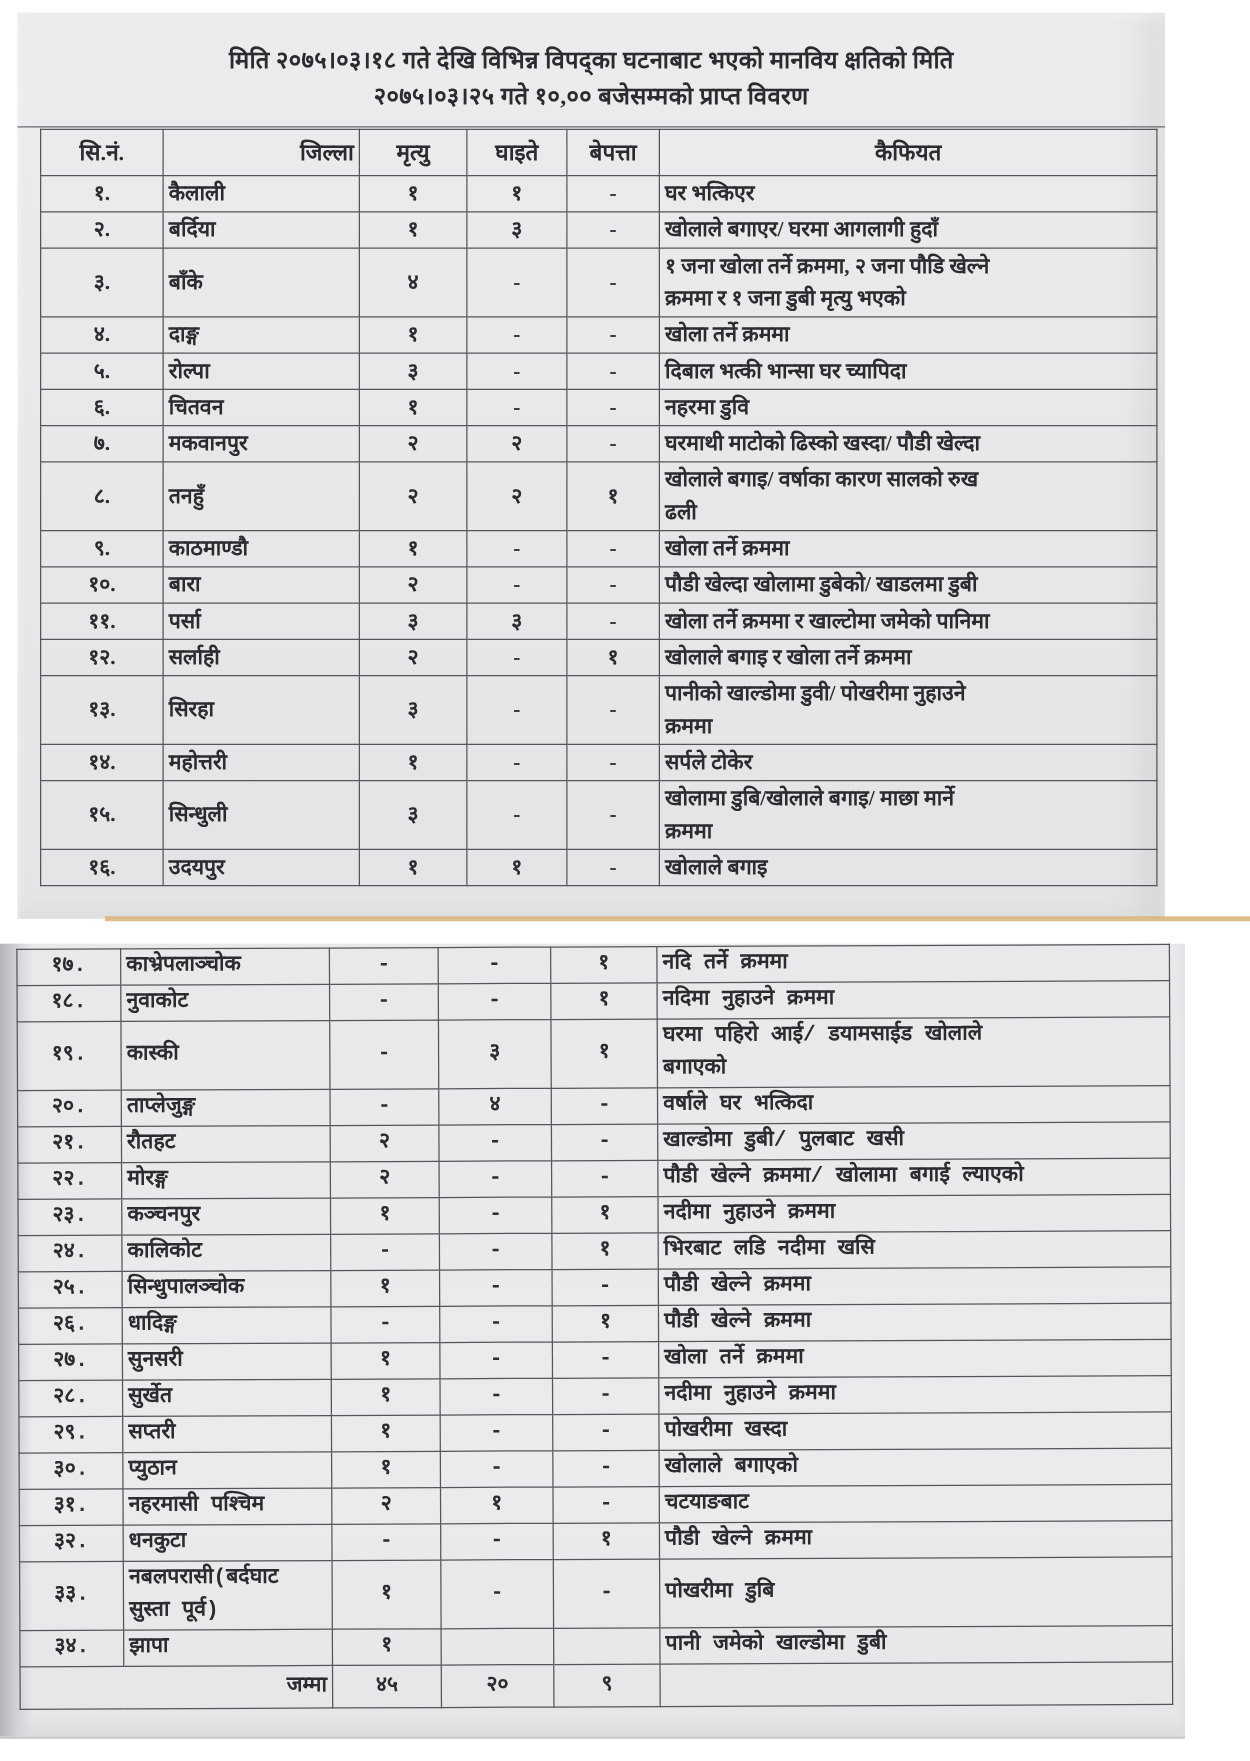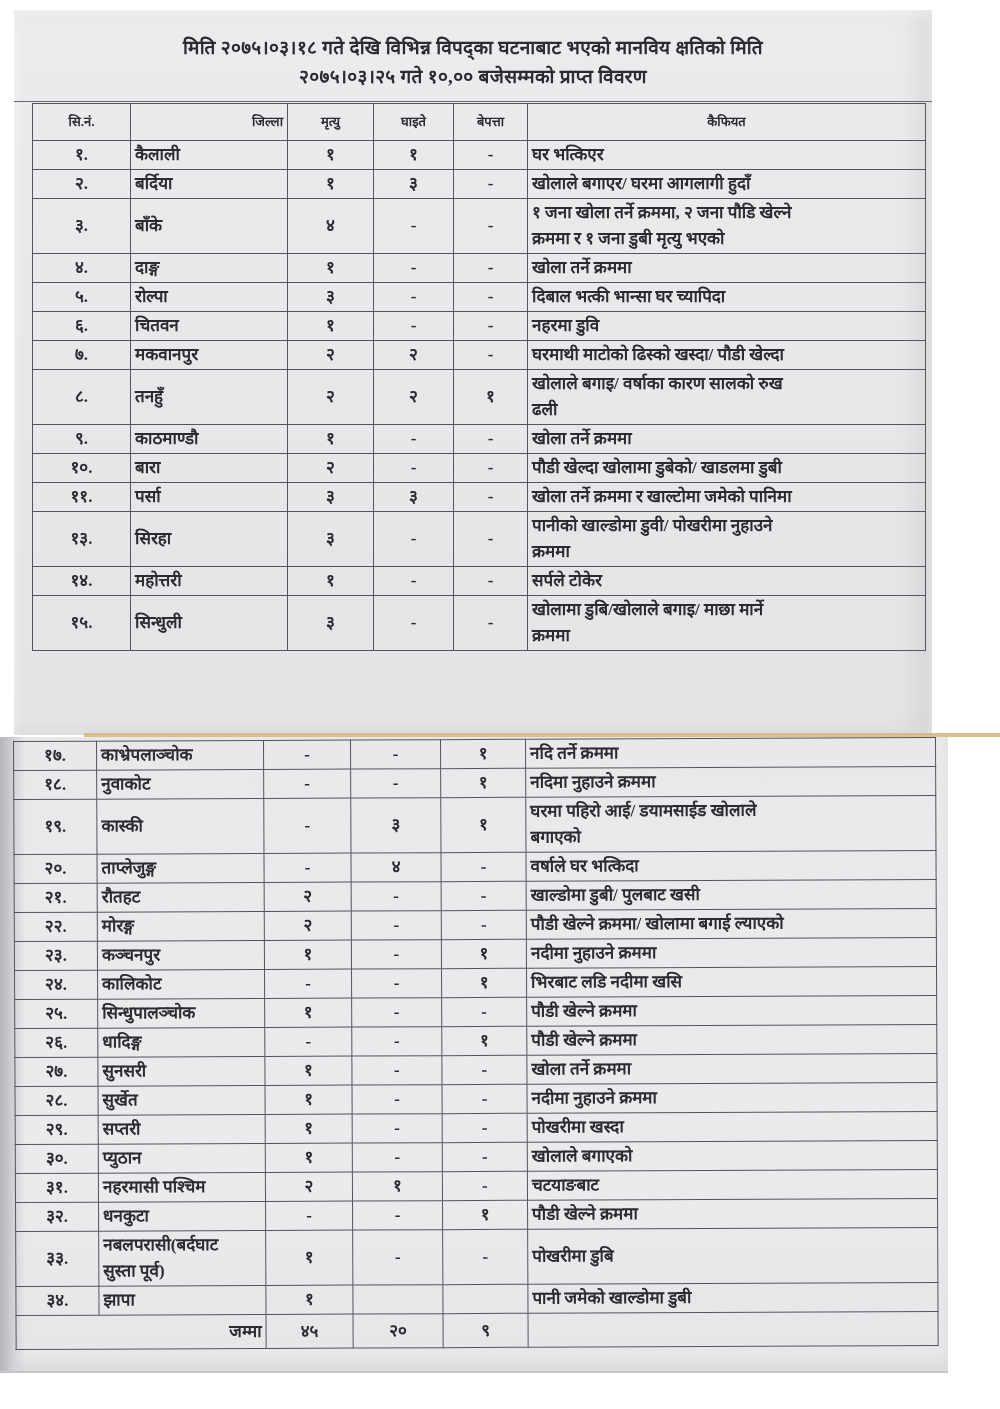--- a/index.html
+++ b/index.html
@@ -3,38 +3,38 @@
 <meta charset="utf-8">
 <style>
   html,body{margin:0;padding:0;}
   body{width:1000px;height:1409px;background:#ffffff;overflow:hidden;}
   .canvas{position:relative;width:1000px;height:1409px;background:#ffffff;
           font-family:"Liberation Serif", serif;color:#2b2b30;}
   .photo{position:absolute;background:#e9e9eb;}
   .photo1{left:14px;top:10px;width:918px;height:725px;
           background:linear-gradient(180deg,#ececee 0%,#e7e7e9 60%,#e4e4e7 100%);
           box-shadow:inset -18px 0 24px rgba(0,0,0,.06), inset 0 6px 10px rgba(255,255,255,.5);}
-  .photo2{left:0px;top:737px;width:948px;height:634px;
+  .photo2{left:0px;top:755px;width:948px;height:634px;
           background:linear-gradient(180deg,#e9e9eb 0%,#ebebed 70%,#e6e6e9 100%);
           border-bottom:2px solid #c6c6ca;
-          box-shadow:inset 0 -8px 12px rgba(0,0,0,.045);}
+          box-shadow:inset 0 -8px 12px rgba(0,0,0,.045);font-family:Liberation Mono, monospace;}
   .wedge{position:absolute;left:0;top:0;width:26px;height:100%;
          background:linear-gradient(90deg,#b5b5ba 0%,#d4d4d8 55%,rgba(212,212,216,0) 100%);}
   .seam{position:absolute;left:84px;top:733px;width:916px;height:4px;
         background:#d8b478;opacity:.85;}
   .title{position:absolute;width:100%;text-align:center;font-weight:700;
          font-size:19px;letter-spacing:.3px;}
   .t1{top:24px;}
   .t2{top:53px;}
   .top-rule{position:absolute;left:0;top:91px;width:100%;height:1px;background:#6a6a70;}
   .tbl{position:absolute;border-collapse:collapse;table-layout:fixed;
        font-size:17px;font-weight:600;color:#2b2b30;}
   .tbl th,.tbl td{border:1px solid #55555b;padding:1px 4px;line-height:26px;
                   vertical-align:middle;overflow:hidden;}
-  .tbl th{font-weight:700;height:34px;text-align:center;font-size:13px;}
+  .tbl th{font-weight:700;height:34px;text-align:center;font-size:18px;}
   .tbl1{left:18px;top:93px;width:893px;}
   .tbl2{left:13px;top:4px;width:922px;transform:rotate(-0.25deg);transform-origin:left top;}
   .tbl tbody tr{height:29px;}
   .c-sn,.c-deaths,.c-injured,.c-missing{text-align:center;}
   .c-district,.c-remark{text-align:left;padding-left:8px;white-space:pre-line;}
   .total-row td{height:31px;}
   .t-label{text-align:right;padding-right:8px;font-weight:700;}
 </style>
 </head>
 <body>
@@ -150,20 +150,28 @@
           </tr>
           <tr>
             <td class="c-sn">११.</td>
             <td class="c-district">पर्सा</td>
             <td class="c-deaths">३</td>
             <td class="c-injured">३</td>
             <td class="c-missing">-</td>
             <td class="c-remark">खोला तर्ने क्रममा र खाल्टोमा जमेको पानिमा</td>
           </tr>
           <tr>
+            <td class="c-sn">१२.</td>
+            <td class="c-district">सर्लाही</td>
+            <td class="c-deaths">२</td>
+            <td class="c-injured">-</td>
+            <td class="c-missing">१</td>
+            <td class="c-remark">खोलाले बगाइ र खोला तर्ने क्रममा</td>
+          </tr>
+          <tr>
             <td class="c-sn">१३.</td>
             <td class="c-district">सिरहा</td>
             <td class="c-deaths">३</td>
             <td class="c-injured">-</td>
             <td class="c-missing">-</td>
             <td class="c-remark">पानीको खाल्डोमा डुवी/ पोखरीमा नुहाउने
 क्रममा</td>
           </tr>
           <tr>
             <td class="c-sn">१४.</td>
@@ -174,20 +182,28 @@
             <td class="c-remark">सर्पले टोकेर</td>
           </tr>
           <tr>
             <td class="c-sn">१५.</td>
             <td class="c-district">सिन्धुली</td>
             <td class="c-deaths">३</td>
             <td class="c-injured">-</td>
             <td class="c-missing">-</td>
             <td class="c-remark">खोलामा डुबि/खोलाले बगाइ/ माछा मार्ने
 क्रममा</td>
+          </tr>
+          <tr>
+            <td class="c-sn">१६.</td>
+            <td class="c-district">उदयपुर</td>
+            <td class="c-deaths">१</td>
+            <td class="c-injured">१</td>
+            <td class="c-missing">-</td>
+            <td class="c-remark">खोलाले बगाइ</td>
           </tr>
         </tbody>
     </table>
   </div>
 
   <div class="seam"></div>
 
   <div class="photo photo2">
     <div class="wedge"></div>
 

